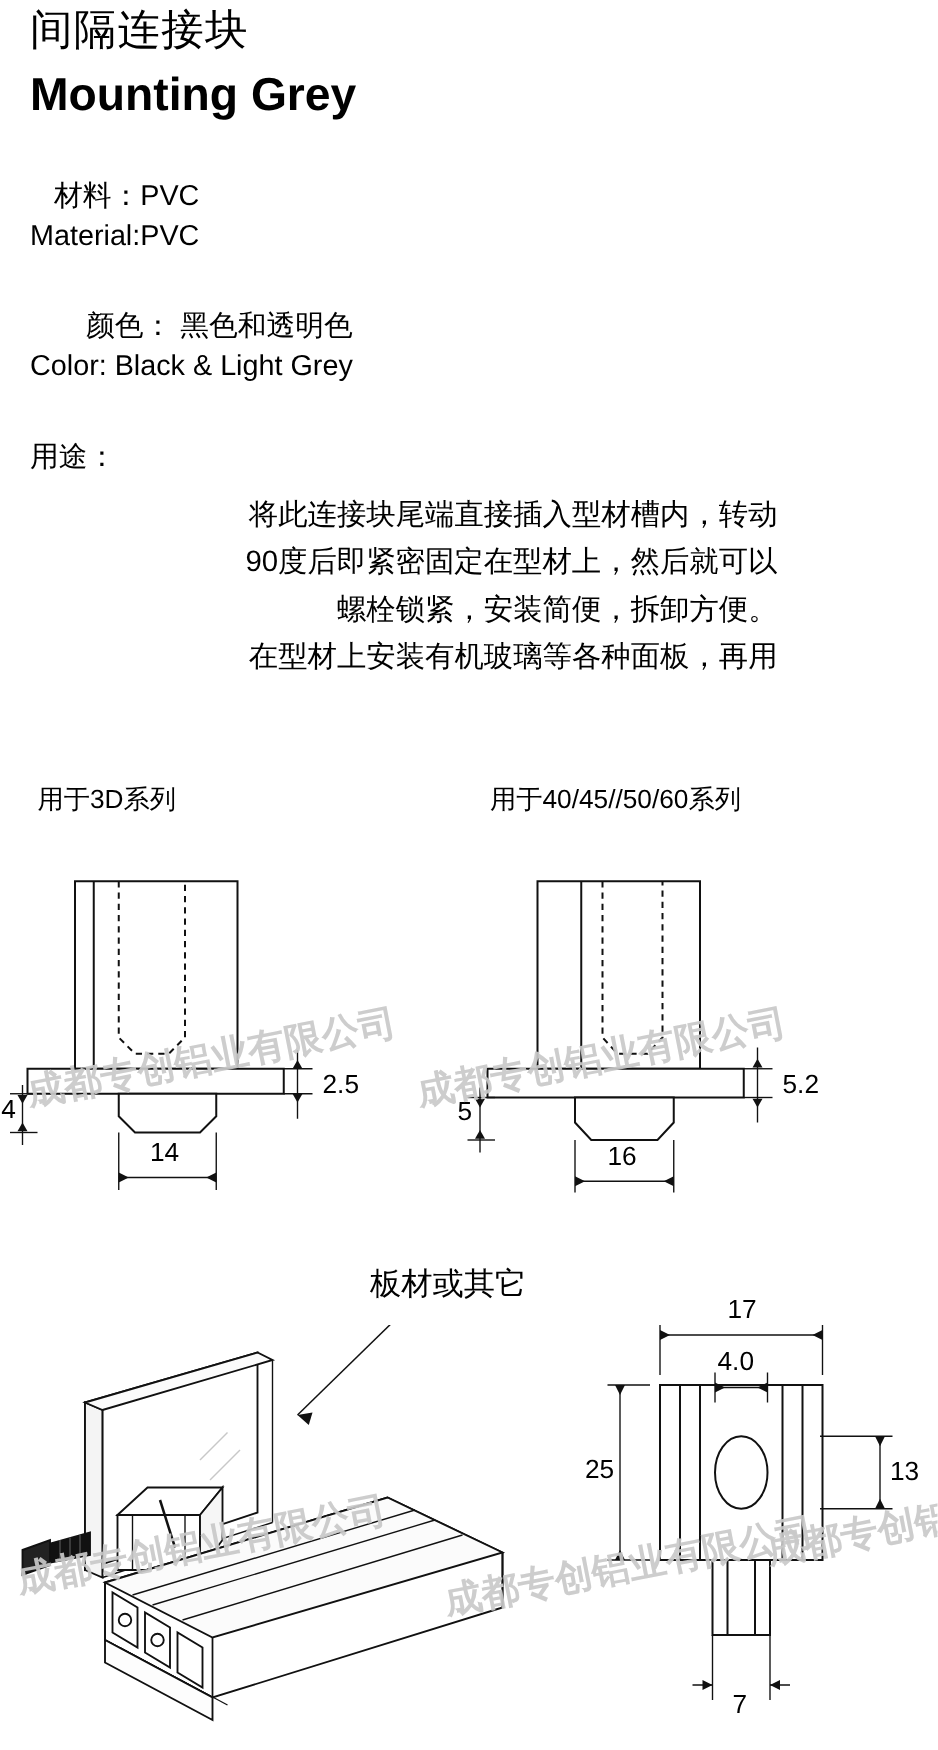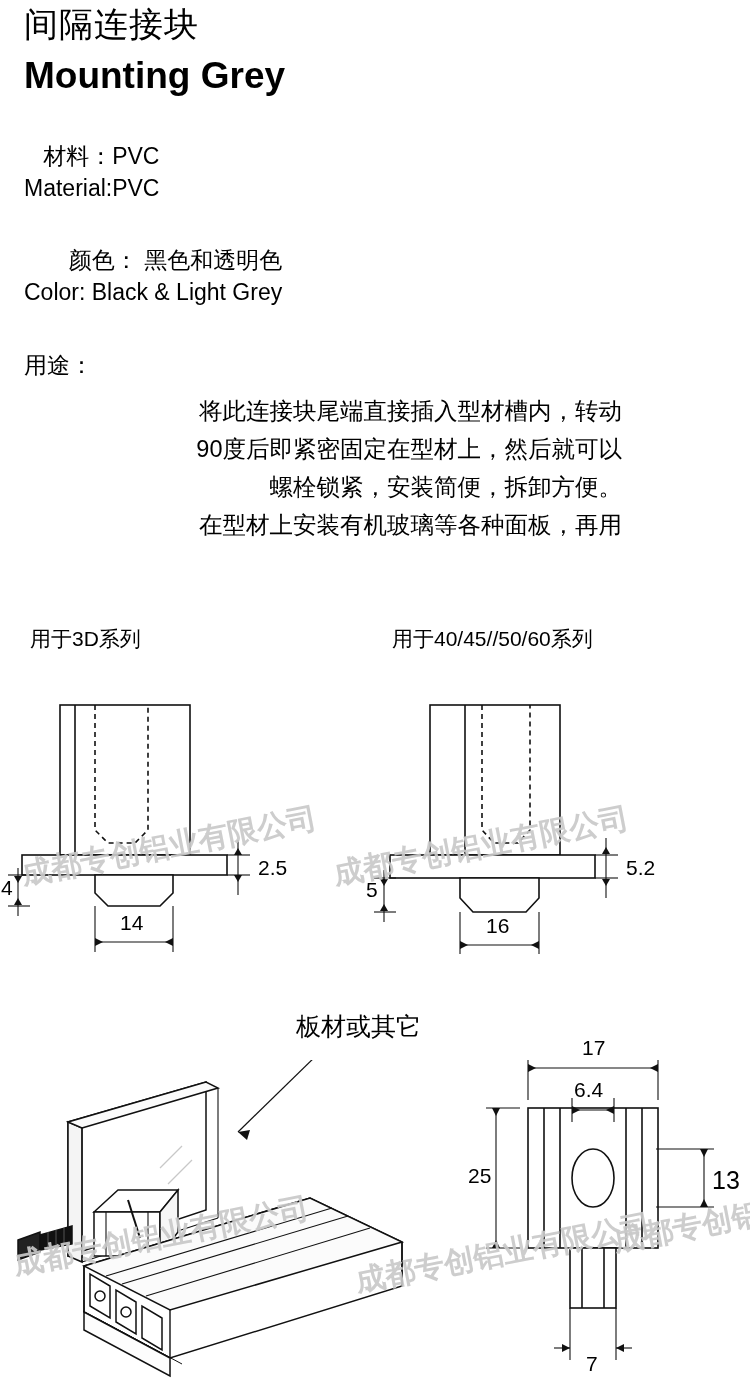--- a/index.html
+++ b/index.html
@@ -300,23 +300,23 @@
       <path d="M254 169 l-4 8 h8 z" fill="#111" stroke="none"></path>
 
       <line x1="120" y1="278" x2="120" y2="330" stroke-width="1.1"></line>
       <line x1="166" y1="278" x2="166" y2="330" stroke-width="1.1"></line>
       <line x1="104" y1="318" x2="120" y2="318" stroke-width="1.1"></line>
       <line x1="166" y1="318" x2="182" y2="318" stroke-width="1.1"></line>
       <path d="M120 318 l-8 -4 v8 z" fill="#111" stroke="none"></path>
       <path d="M166 318 l8 -4 v8 z" fill="#111" stroke="none"></path>
     </svg>
     <div style="position:absolute; left:132px; top:6px; font-size:21px;">17</div>
-    <div style="position:absolute; left:124px; top:48px; font-size:21px;">6.4</div>
+    <div style="position:absolute; left:124px; top:48px; font-size:21px;">4.0</div>
     <div style="position:absolute; left:18px; top:134px; font-size:21px;">25</div>
-    <div style="position:absolute; left:262px; top:136px; font-size:25px;">13</div>
+    <div style="position:absolute; left:262px; top:136px; font-size:21px;">13</div>
     <div style="position:absolute; left:136px; top:322px; font-size:21px;">7</div>
   </div>
 
   <div class="wm wm1">成都专创铝业有限公司</div>
   <div class="wm wm2">成都专创铝业有限公司</div>
   <div class="wm wm3">成都专创铝业有限公司</div>
   <div class="wm wm4">成都专创铝业有限公司</div>
   <div class="wm wm5">成都专创铝业有限公司</div>
 
 </div>

